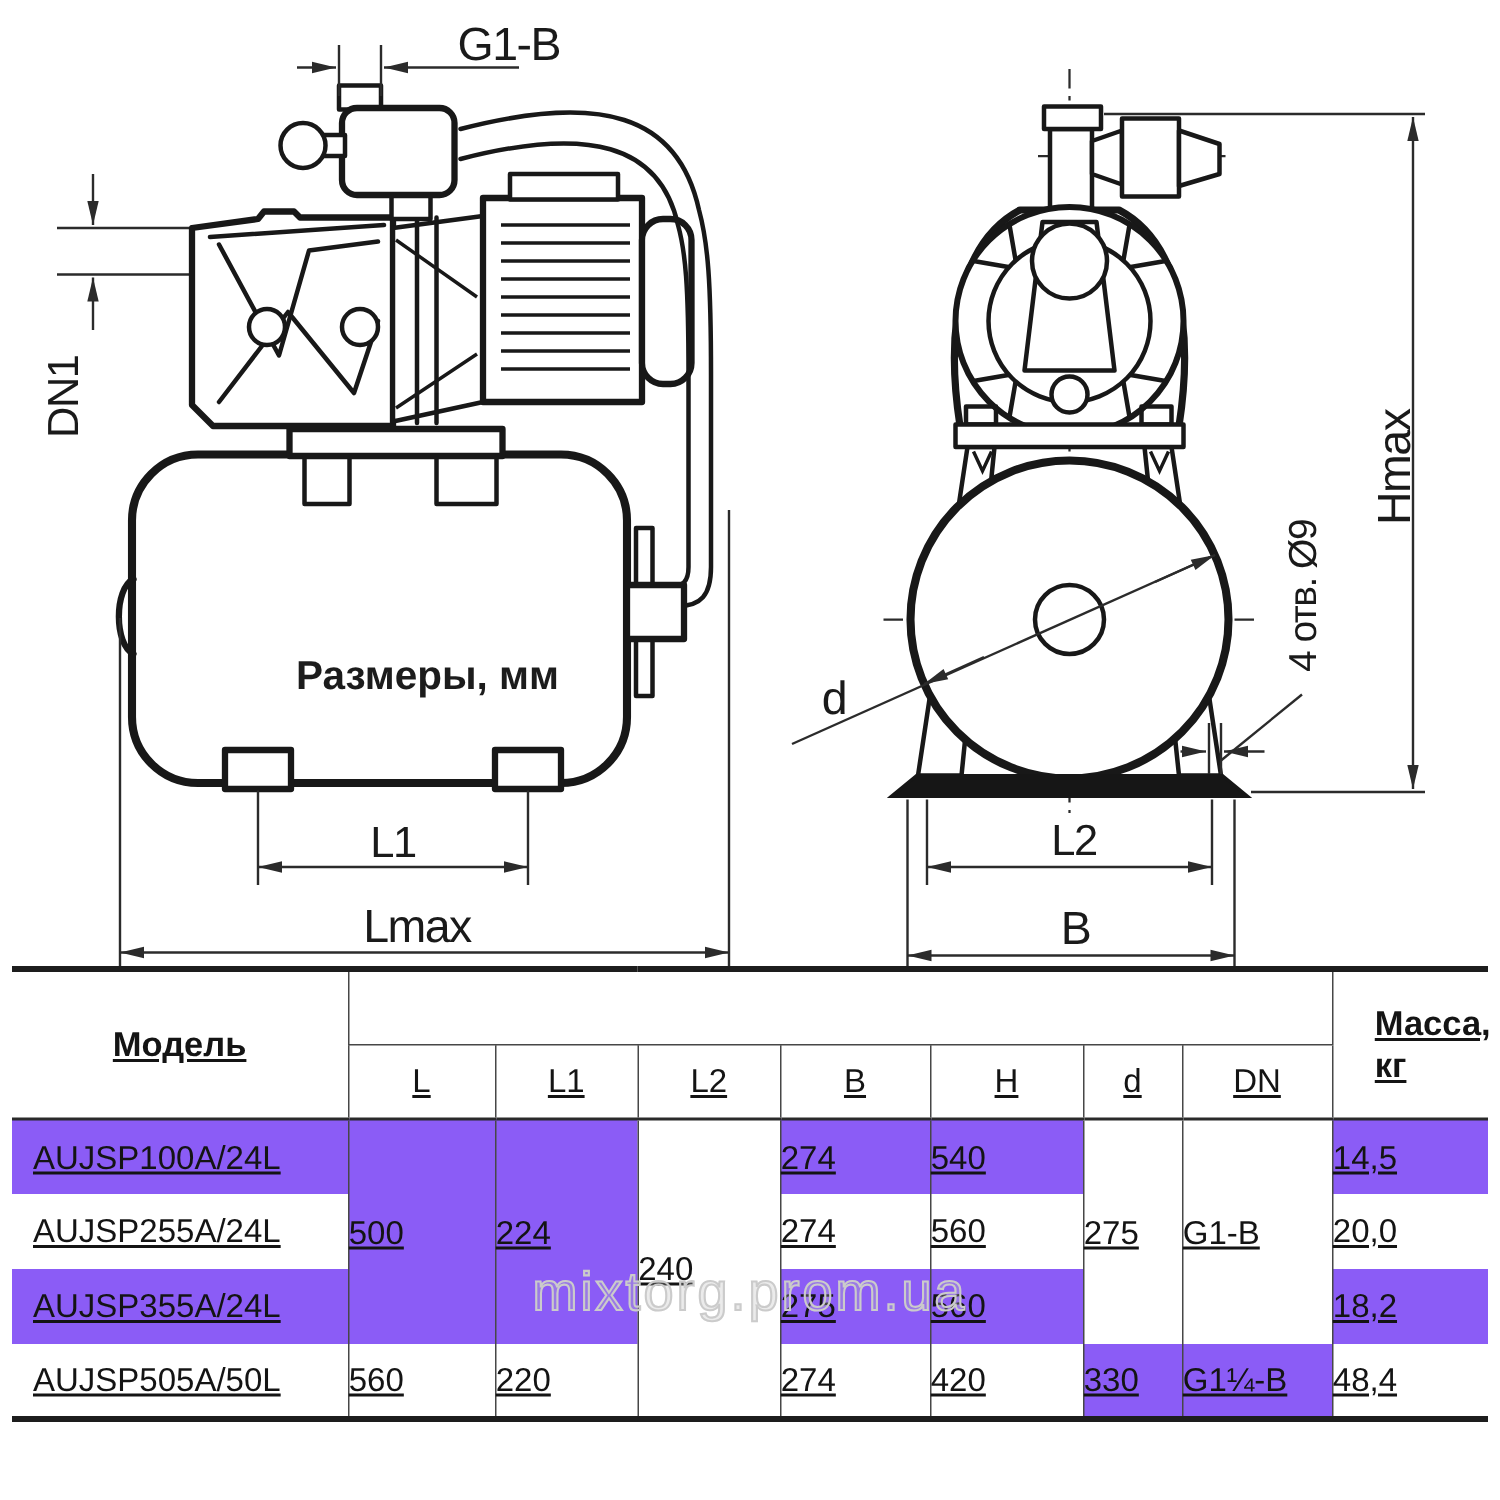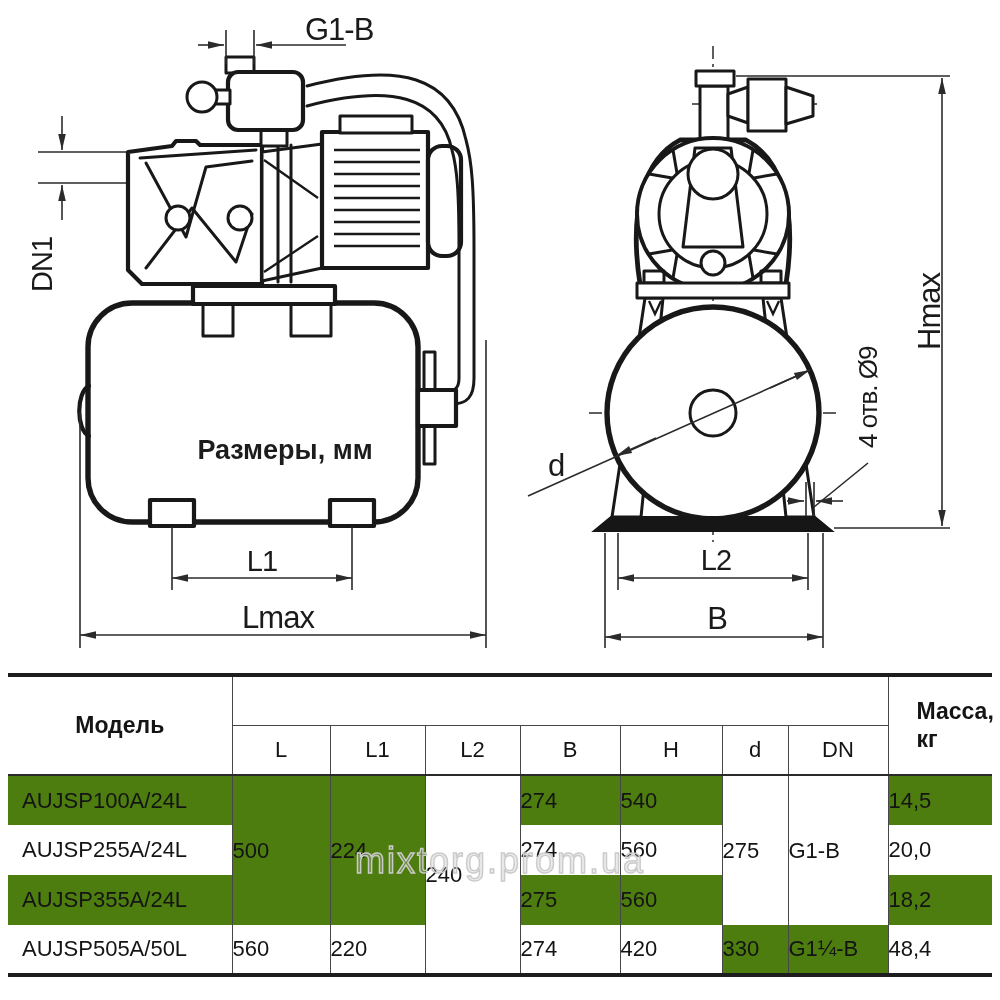--- a/index.html
+++ b/index.html
@@ -22,34 +22,34 @@
   .dtxt-sm{font-size:26px;}
   .title-txt{font-family:"Liberation Sans",sans-serif;fill:#1c1c1c;font-size:27px;font-weight:bold;}
   
   .wm{
     position:absolute;left:0;top:840px;width:1000px;text-align:center;z-index:4;
     font-size:36px;letter-spacing:2px;white-space:nowrap;pointer-events:none;
     color:rgba(190,190,190,0.30);-webkit-text-stroke:1.4px #cbcbcb;
   }
   
   table.spec{
-    position:absolute;left:8px;top:673px;width:984px;z-index:2;
+    position:absolute;left:8px;top:644px;width:984px;z-index:2;
     border-collapse:collapse;table-layout:fixed;color:#141414;
-    border-top:4px solid #1d1d1d;border-bottom:4px solid #1d1d1d;
+    border-top:4px solid #1d1d1d;border-bottom:4px solid #1d1d1d;text-decoration:underline;
   }
   .spec th,.spec td{border-left:1.2px solid #474747;padding:0;vertical-align:middle;}
   .spec .nbl{border-left:none;}
   .spec thead tr{height:50px;}
   .spec tbody tr{height:50px;}
   .spec thead th{font-size:23px;font-weight:bold;}
   .spec tr.sub th{font-size:22px;font-weight:normal;}
   .spec .span-cell{border-bottom:1.2px solid #474747;}
   .spec tbody td{font-size:22px;text-align:left;}
   .spec td.model{text-align:left;padding-left:14px;}
-  .spec .g{background:#4d7c0f;margin-top:44px;}
+  .spec .g{background:#8b5cf6;margin-top:44px;}
   .spec tbody tr.first td{border-top:2.6px solid #2a2a2a;}
   .mass-h div{line-height:1.2;text-align:left;padding-left:28px;}
 </style>
 </head>
 <body>
 
 <svg id="drawing" width="1000" height="662" viewBox="0 0 1000 662">
   <defs>
     <marker id="mE" markerUnits="userSpaceOnUse" markerWidth="18" markerHeight="12" refX="17" refY="6" orient="auto">
       <path d="M17,6 L1,2.2 L1,9.8 Z" fill="#2b2b2b"></path>

